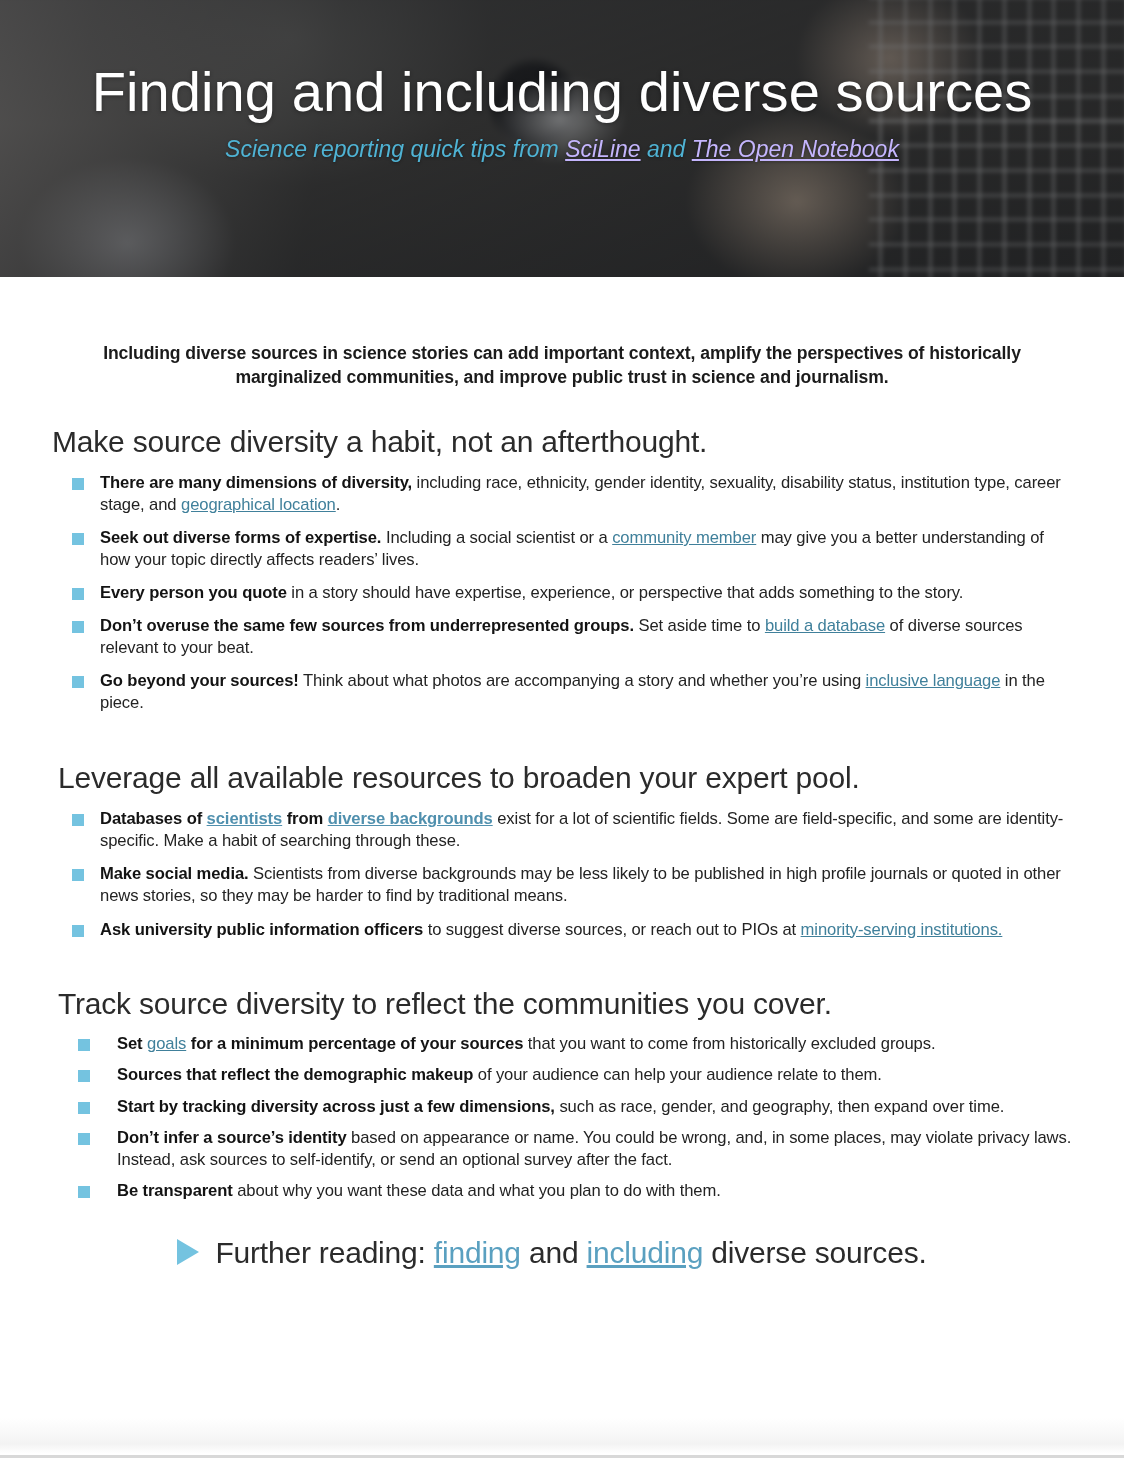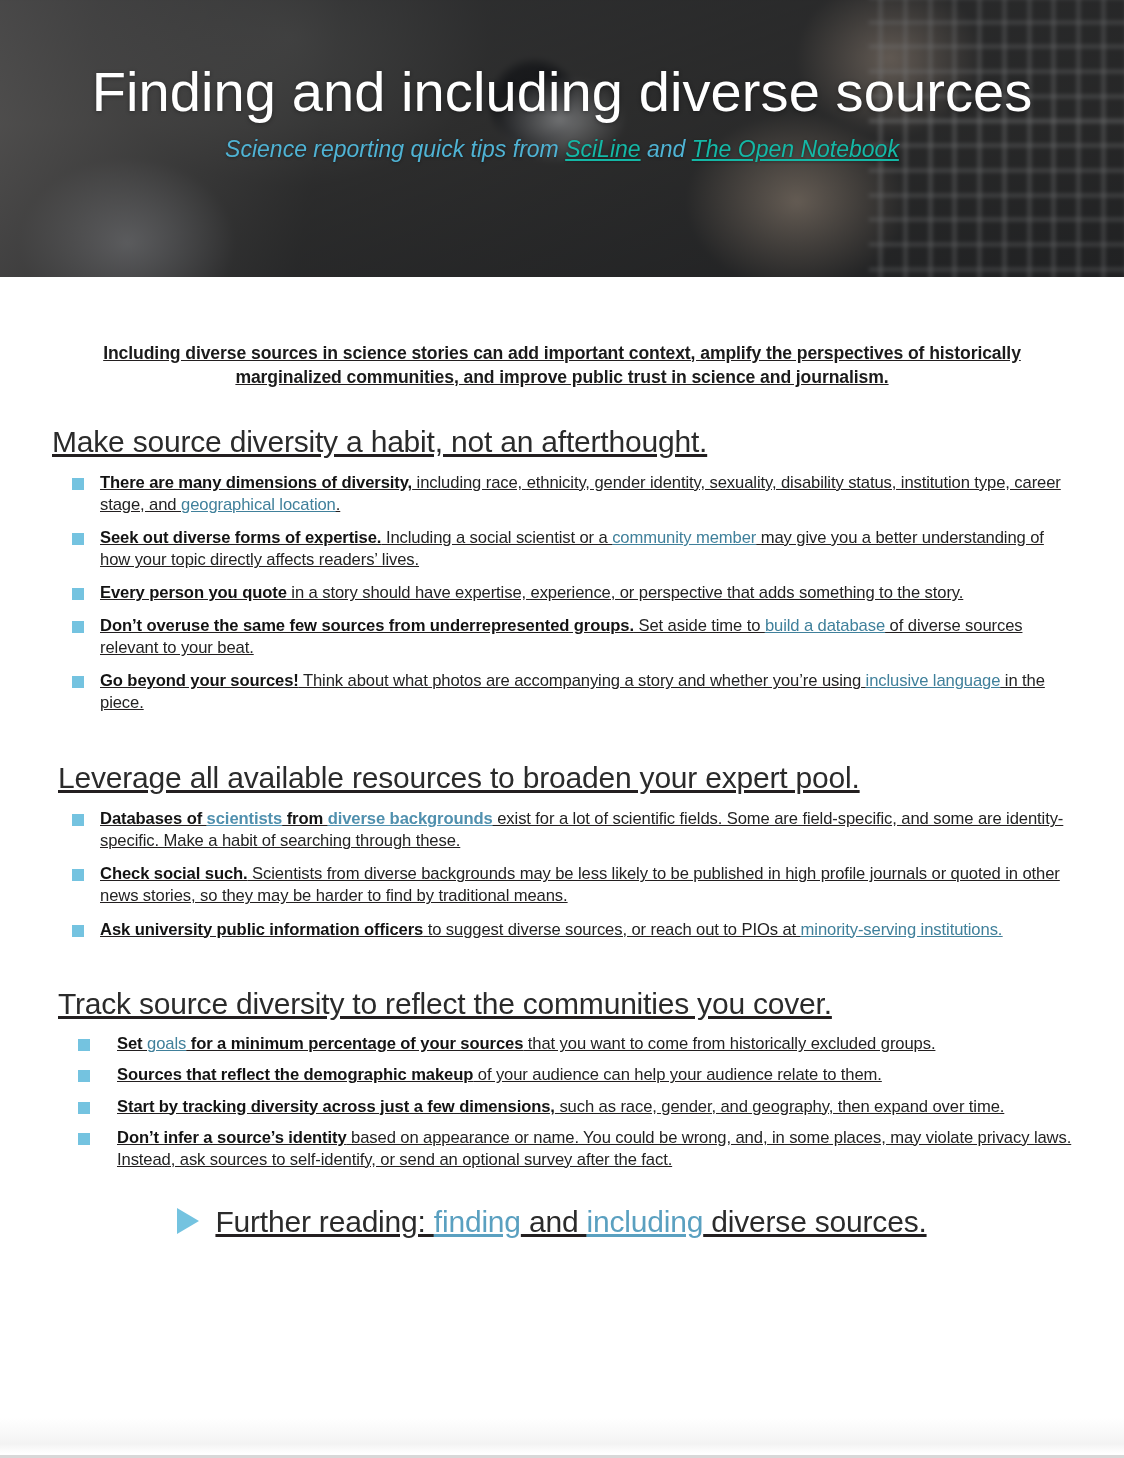--- a/index.html
+++ b/index.html
@@ -13,21 +13,20 @@
     font-family: "Liberation Sans", sans-serif;
     color: #231f20;
     overflow: hidden;
   }
 
   .page {
     position: relative;
     width: 1124px;
     height: 1458px;
     background: #ffffff;
-    text-decoration: underline;
   }
 
   
   .hero {
     position: relative;
     width: 1124px;
     height: 277px;
     overflow: hidden;
     background: #3a3a38;
   }
@@ -92,21 +91,21 @@
   .hero-sub {
     margin-top: 14px;
     color: #4fb3d4;
     font-size: 23px;
     font-style: italic;
     font-weight: 400;
     white-space: nowrap;
     text-shadow: 0 1px 3px rgba(0,0,0,0.35);
   }
   .hero-sub a {
-    color: #14b8a6;
+    color: #c4b5fd;
     text-decoration: underline;
   }
 
   
   .content {
     padding: 46px 52px 0 52px;
     box-sizing: border-box;
   }
 
   .lede {
@@ -248,21 +247,21 @@
       </ul>
     </div>
 
     <div class="section s2">
       <h2 class="section-heading">Leverage all available resources to broaden your expert pool.</h2>
       <ul class="bullets">
         <li>
           <span class="sq"></span><b>Databases of </b><a href="#" class="link bold">scientists</a><b> from </b><a href="#" class="link bold">diverse backgrounds</a><span> exist for a lot of scientific fields. Some are field-specific, and some are identity-specific. Make a habit of searching through these.</span>
         </li>
         <li>
-          <span class="sq"></span><b>Check social such.</b><span> Scientists from diverse backgrounds may be less likely to be published in high profile journals or quoted in other news stories, so they may be harder to find by traditional means.</span>
+          <span class="sq"></span><b>Make social media.</b><span> Scientists from diverse backgrounds may be less likely to be published in high profile journals or quoted in other news stories, so they may be harder to find by traditional means.</span>
         </li>
         <li>
           <span class="sq"></span><b>Ask university public information officers</b><span> to suggest diverse sources, or reach out to PIOs at </span><a href="#" class="link">minority-serving institutions.</a>
         </li>
       </ul>
     </div>
 
     <div class="section s3">
       <h2 class="section-heading">Track source diversity to reflect the communities you cover.</h2>
       <ul class="bullets">
@@ -271,20 +270,23 @@
         </li>
         <li>
           <span class="sq"></span><b>Sources that reflect the demographic makeup</b><span> of your audience can help your audience relate to them.</span>
         </li>
         <li>
           <span class="sq"></span><b>Start by tracking diversity across just a few dimensions,</b><span> such as race, gender, and geography, then expand over time.</span>
         </li>
         <li>
           <span class="sq"></span><b>Don’t infer a source’s identity</b><span> based on appearance or name. You could be wrong, and, in some places, may violate privacy laws. Instead, ask sources to self-identify, or send an optional survey after the fact.</span>
         </li>
+        <li>
+          <span class="sq"></span><b>Be transparent</b><span> about why you want these data and what you plan to do with them.</span>
+        </li>
       </ul>
     </div>
 
     <div class="further">
       <span class="arrow"></span><span>Further reading: </span><a href="#" class="link">finding</a><span> and </span><a href="#" class="link">including</a><span> diverse sources.</span>
     </div>
 
   </div>
 
   <div class="footer-rule"></div>

